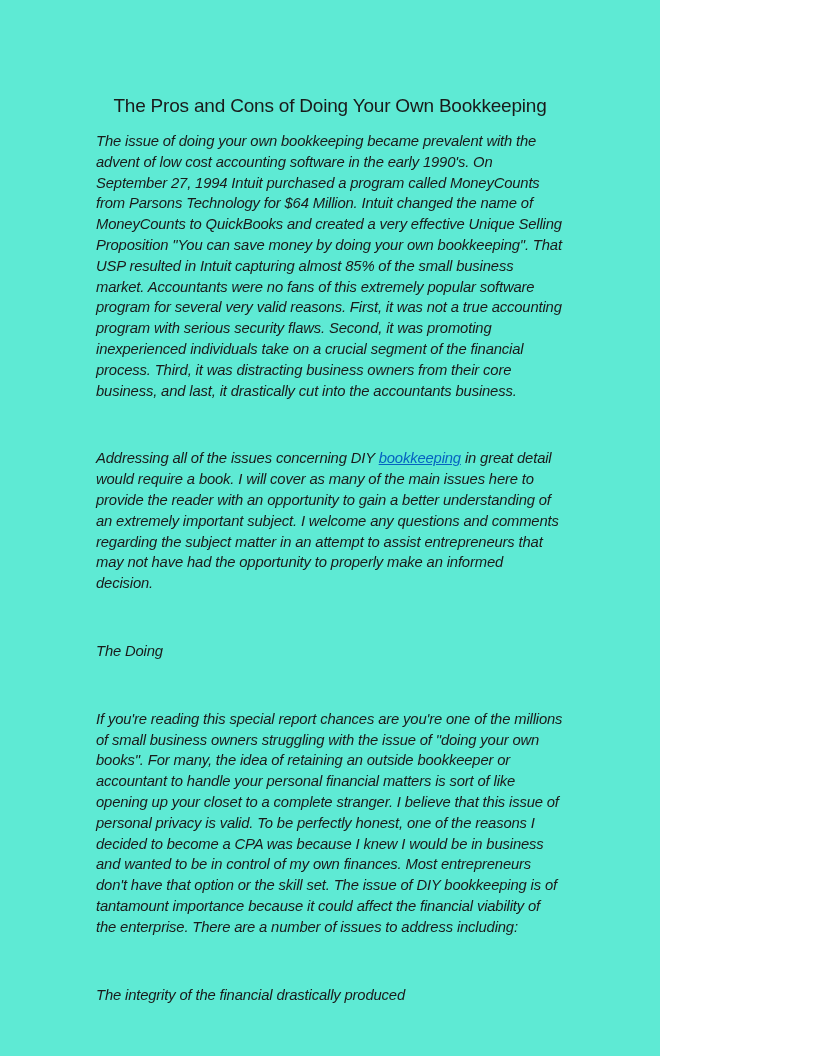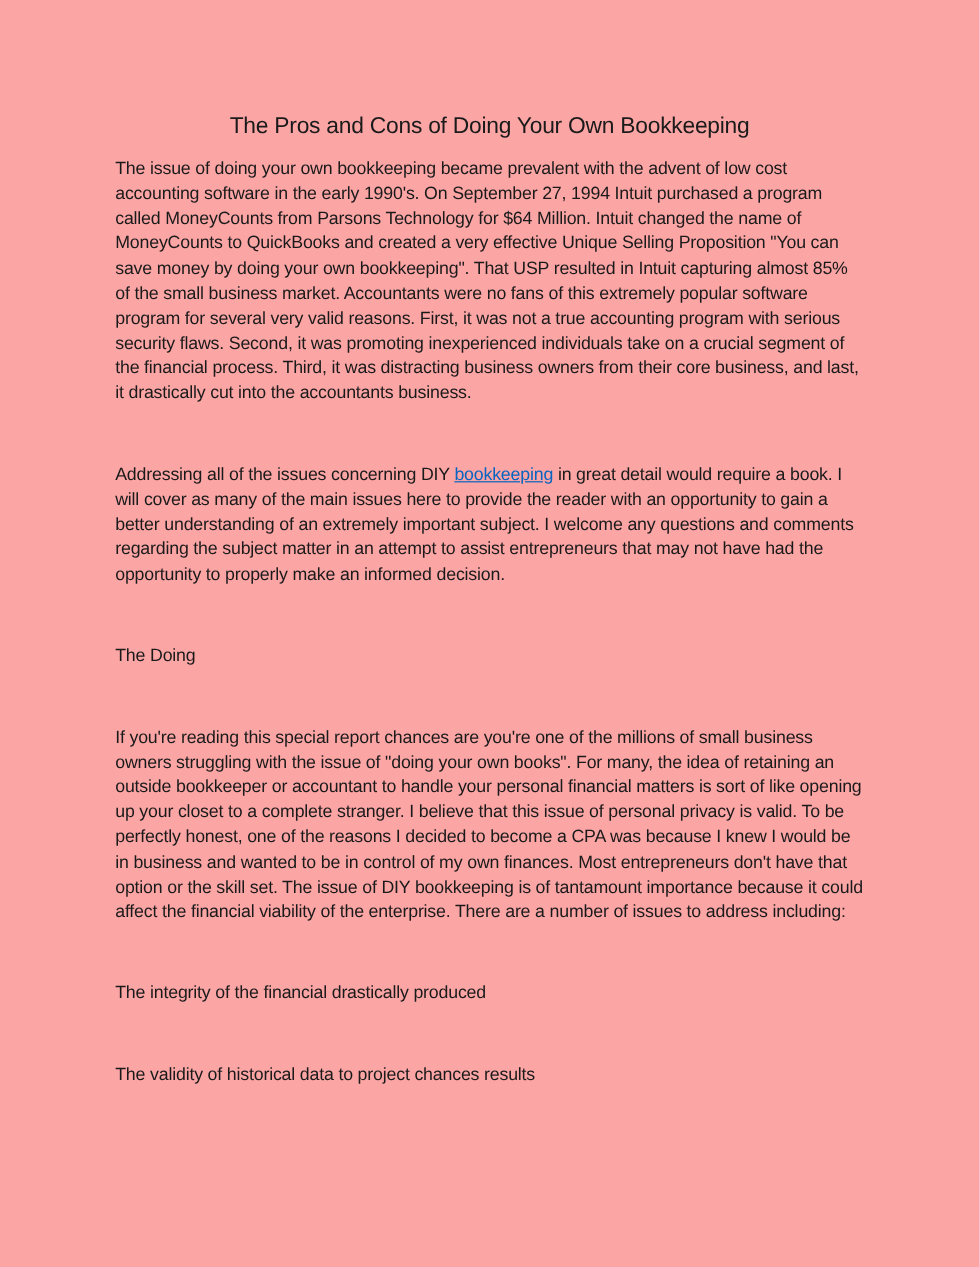--- a/index.html
+++ b/index.html
@@ -1,43 +1,44 @@
 <!DOCTYPE html>
 <html><head>
 <meta charset="utf-8">
 <style>
   html, body {
     margin: 0;
     padding: 0;
     background: #ffffff;
   }
   .page {
-    width: 816px;
+    width: 660px;
     height: 1056px;
     box-sizing: border-box;
     padding: 93px 96px 60px 96px;
-    background: #fca5a5;
+    background: #5eead4;
     font-family: "Liberation Sans", sans-serif;
     color: #1a1a1a;
     overflow: hidden;
   }
   .doc-title {
     font-size: 19px;
     font-weight: 400;
     line-height: 26px;
     text-align: center;
     margin: 0 0 12px 0;
     letter-spacing: -0.2px;
   }
   .doc-par {
     font-size: 14.8px;
     line-height: 20.8px;
     letter-spacing: -0.15px;
     margin: 0 0 47px 0;
     text-align: left;
+    font-style: italic;
   }
   .doc-par:last-child {
     margin-bottom: 0;
   }
   .doc-link {
     color: #0563c1;
     text-decoration: underline;
     cursor: pointer;
   }
 </style>

